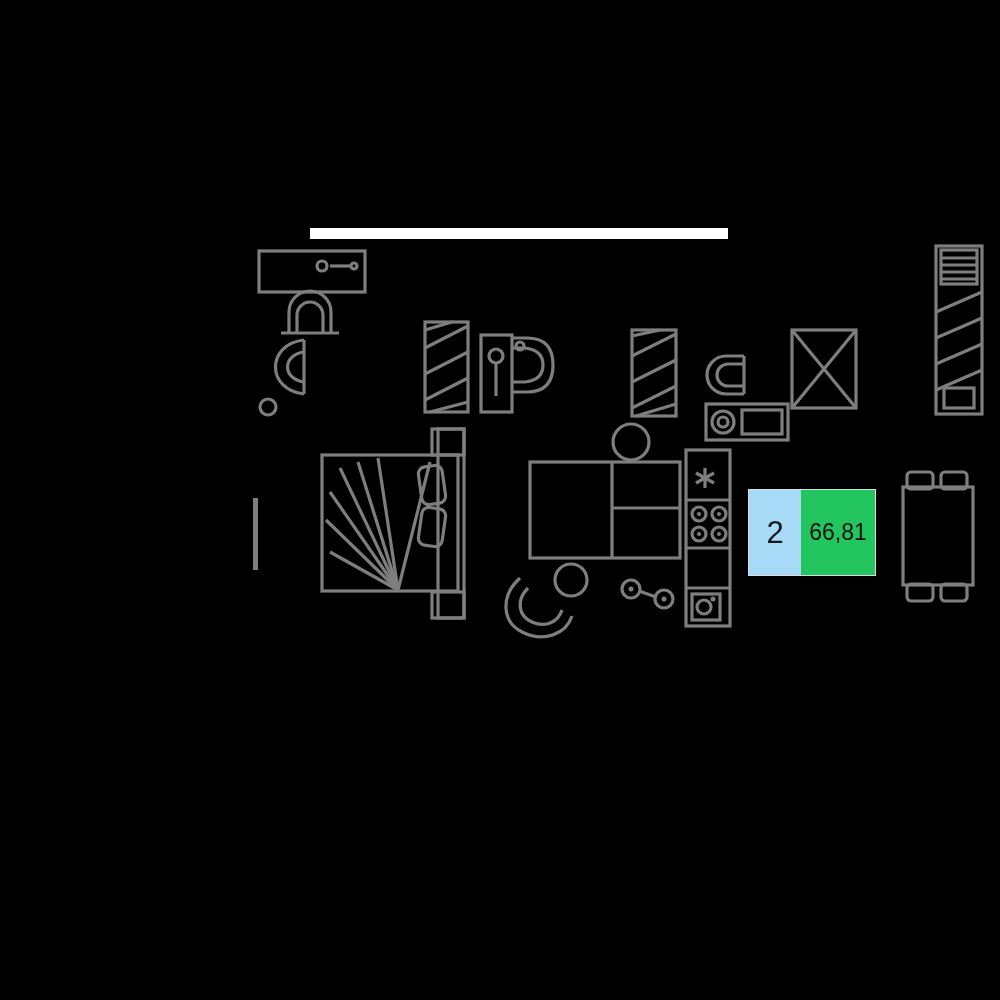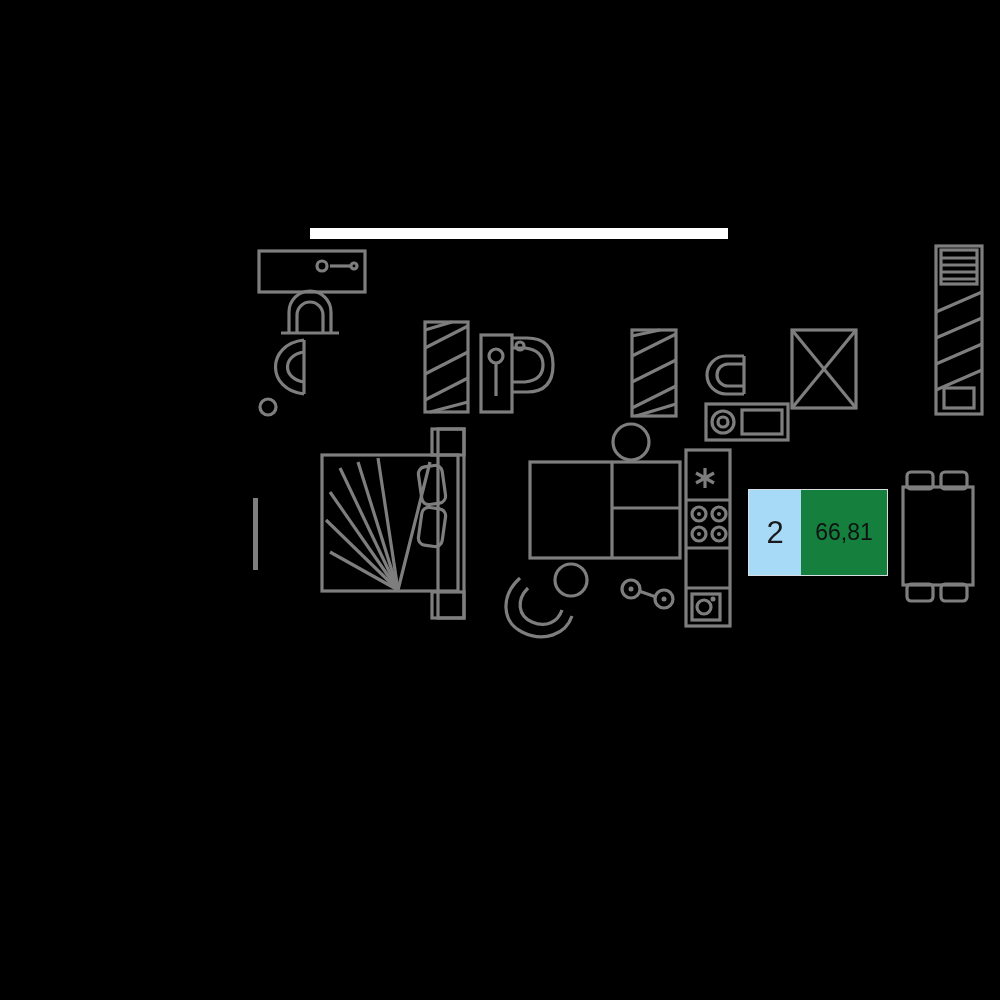--- a/index.html
+++ b/index.html
@@ -6,21 +6,21 @@
   .stage{position:relative;width:1000px;height:1000px;background:#000;overflow:hidden;
          font-family:"Liberation Sans",sans-serif;}
   svg.plan{position:absolute;left:0;top:0;}
   svg.plan *{stroke:#7e7e7e;stroke-width:3.2;fill:none;}
   svg.plan .fw{fill:#ffffff;stroke:none;}
   svg.plan .fg{fill:#7e7e7e;stroke:none;}
   .badge{position:absolute;left:748px;top:489px;height:87px;display:flex;
          border:1px solid #d7dde1;box-sizing:border-box;}
   .badge-rooms{width:52px;background:#a7daf7;display:flex;align-items:center;
          justify-content:center;font-size:31px;color:#17191c;}
-  .badge-area{width:86px;background:#15803d;display:flex;align-items:center;
+  .badge-area{width:74px;background:#22c55e;display:flex;align-items:center;
          justify-content:center;font-size:23px;color:#101113;}
 </style>
 </head>
 <body>
 
 <div class="stage">
 
   <svg class="plan" width="1000" height="1000" viewBox="0 0 1000 1000">
 
     <g>

